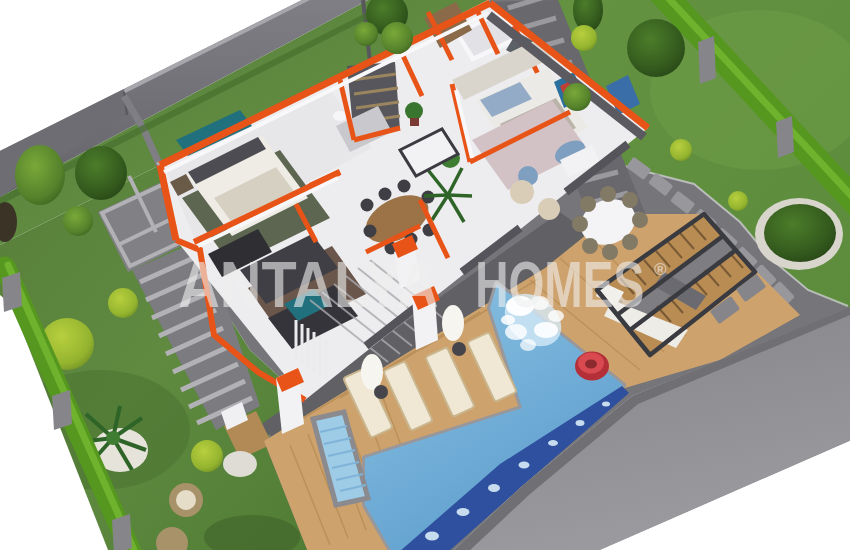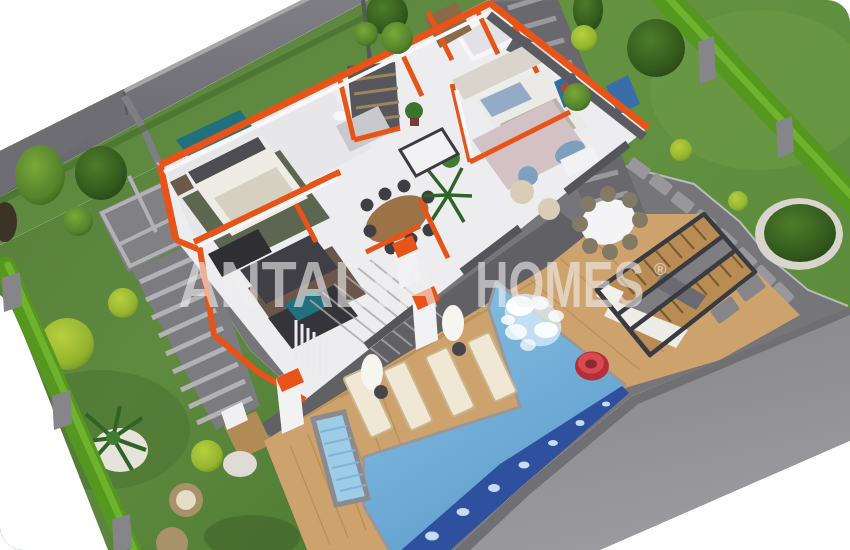--- a/index.html
+++ b/index.html
@@ -1,16 +1,16 @@
 <!DOCTYPE html>
 <html><head>
 <meta charset="utf-8">
 <style>
   html,body{margin:0;padding:0;background:#fff;}
-  #scene{width:850px;height:550px;position:relative;overflow:hidden;font-family:"Liberation Sans",sans-serif;border-radius:23px;}
+  #scene{width:850px;height:550px;position:relative;overflow:hidden;font-family:"Liberation Sans",sans-serif;}
 </style>
 </head>
 <body>
 <div id="scene">
 <svg width="850" height="550" viewBox="0 0 850 550" xmlns="http://www.w3.org/2000/svg">
 <defs>
   <linearGradient id="lawnL" x1="0" y1="0" x2="1" y2="1">
     <stop offset="0" stop-color="#587f3a"></stop>
           <stop offset="0.5" stop-color="#5f8a40"></stop>
           <stop offset="1" stop-color="#507c34"></stop>

